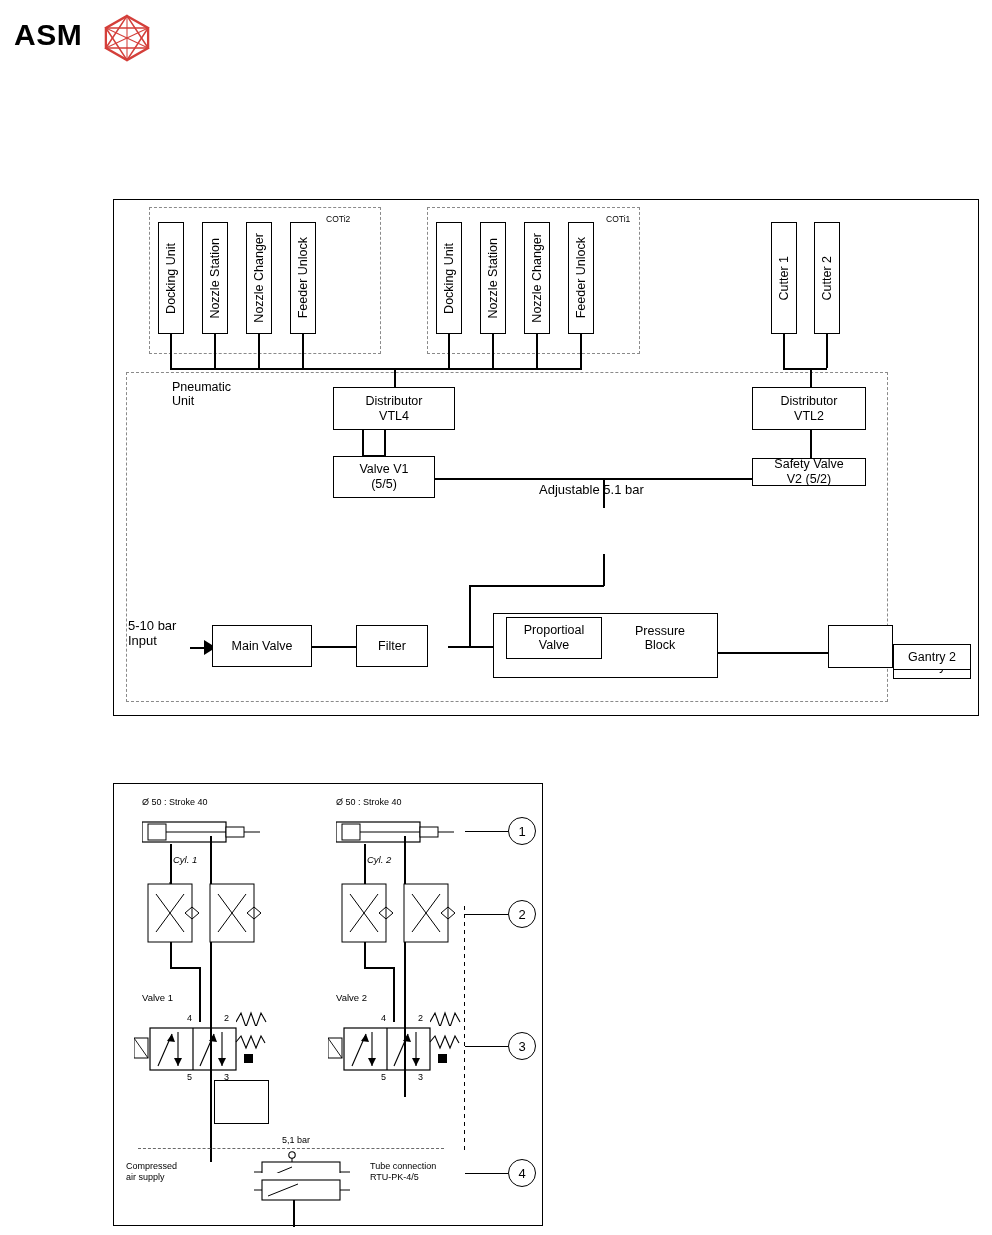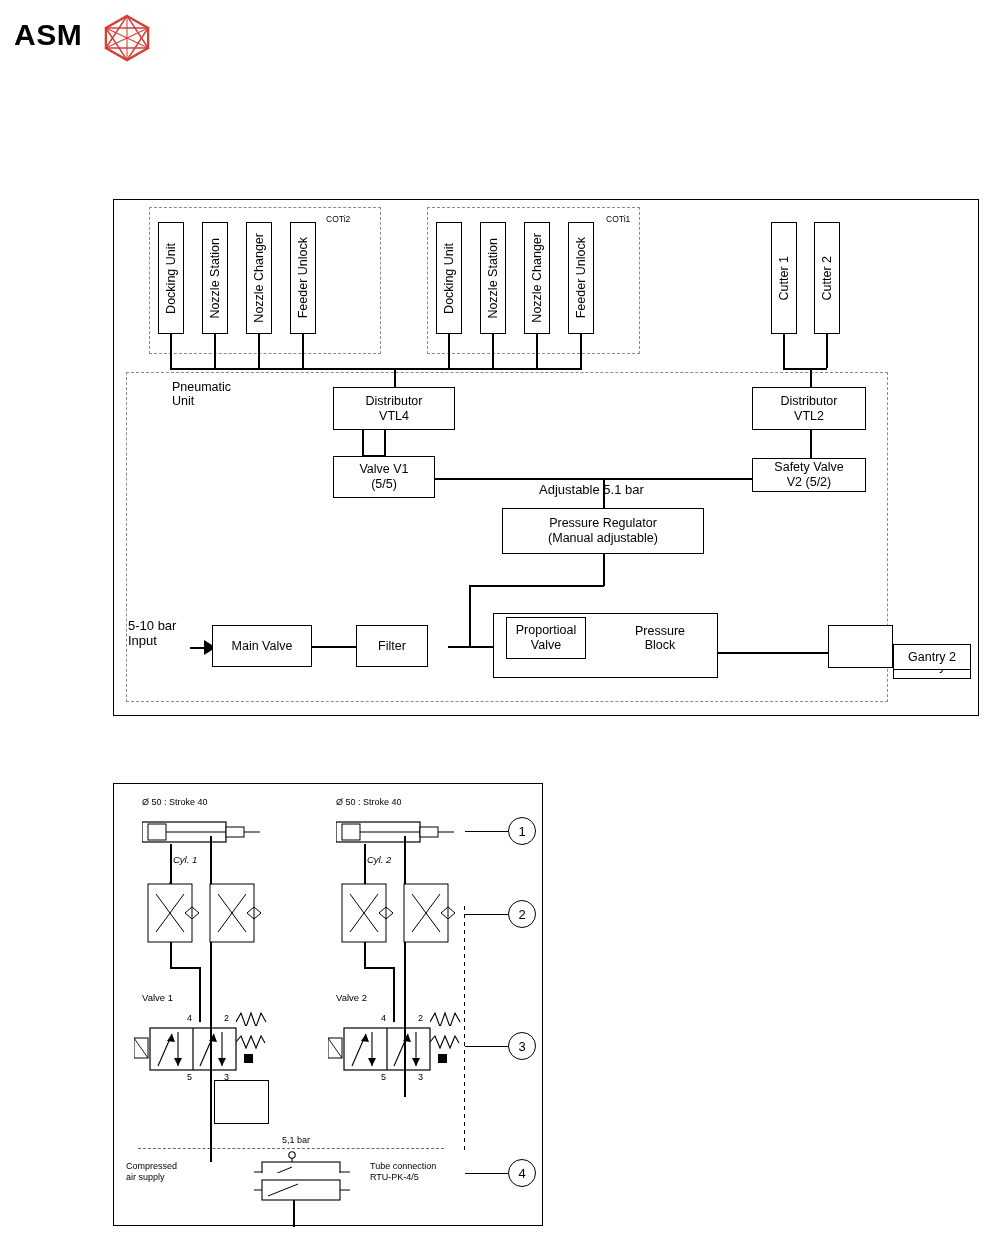--- a/index.html
+++ b/index.html
@@ -160,35 +160,31 @@
 
   <div class="abs line vline" style="left:248px; top:230px; height:26px;"></div>
   <div class="abs line hline" style="left:248px; top:255px; width:22px;"></div>
   <div class="abs line vline" style="left:270px; top:230px; height:26px;"></div>
 
   <div class="abs box" style="left:219px; top:256px; width:102px; height:42px;">
     <span style="white-space:pre-line;">Valve V1
 (5/5)</span>
   </div>
 
-  <div class="abs box" style="left:638px; top:258px; width:114px; height:34px;">
+  <div class="abs box" style="left:638px; top:258px; width:114px; height:28px;">
     <span style="white-space:pre-line;">Safety Valve
 V2 (5/2)</span>
   </div>
   <div class="abs line vline" style="left:696px; top:230px; height:28px;"></div>
 
   <div class="abs line hline" style="left:321px; top:278px; width:317px;"></div>
   <div class="abs lbl" style="left:425px; top:255px; font-size:13px;margin-top:27px;">Adjustable 5.1 bar</div>
 
   <div class="abs line vline" style="left:489px; top:278px; height:30px;"></div>
 
-  <div class="abs box" style="left:388px; top:308px; width:202px; height:46px;">
-    <span style="white-space:pre-line;">Pressure Regulator
-(Manual adjustable)</span>
-  </div>
   <div class="abs line vline" style="left:489px; top:354px; height:32px;"></div>
   <div class="abs line hline" style="left:355px; top:385px; width:135px;"></div>
   <div class="abs line vline" style="left:355px; top:385px; height:63px;"></div>
 
   <div class="abs lbl" style="left:14px; top:418px; width:80px; white-space:pre-line; font-size:13px;">5-10 bar
 Input</div>
 
   <div class="abs line hline" style="left:76px; top:447px; width:20px;"></div>
   <svg class="abs" style="left:90px; top:440px;" width="12" height="15" viewBox="0 0 12 15">
       <polygon points="0,0 12,7.5 0,15" fill="#000"></polygon>
@@ -197,21 +193,21 @@
   <div class="abs box" style="left:98px; top:425px; width:100px; height:42px;">
     <span>Main Valve</span>
   </div>
   <div class="abs line hline" style="left:198px; top:446px; width:44px;"></div>
   <div class="abs box" style="left:242px; top:425px; width:72px; height:42px;">
     <span>Filter</span>
   </div>
   <div class="abs line hline" style="left:334px; top:446px; width:45px;"></div>
 
   <div class="abs plain" style="left:379px; top:413px; width:225px; height:65px;"></div>
-  <div class="abs box" style="left:392px; top:417px; width:80px; height:42px;">
+  <div class="abs box" style="left:392px; top:417px; width:96px; height:42px;">
     <span style="white-space:pre-line;">Proportioal
 Valve</span>
   </div>
   <div class="abs lbl" style="left:500px; top:424px; width:92px; text-align:center; white-space:pre-line; font-size:12.5px;">Pressure
 Block</div>
 
   <div class="abs line hline" style="left:604px; top:452px; width:110px;"></div>
   <div class="abs plain" style="left:714px; top:425px; width:65px; height:43px;"></div>
   <div class="abs box" style="left:779px; top:414px; width:78px; height:26px;margin-top:39px;">
     <span>Gantry 1</span>

